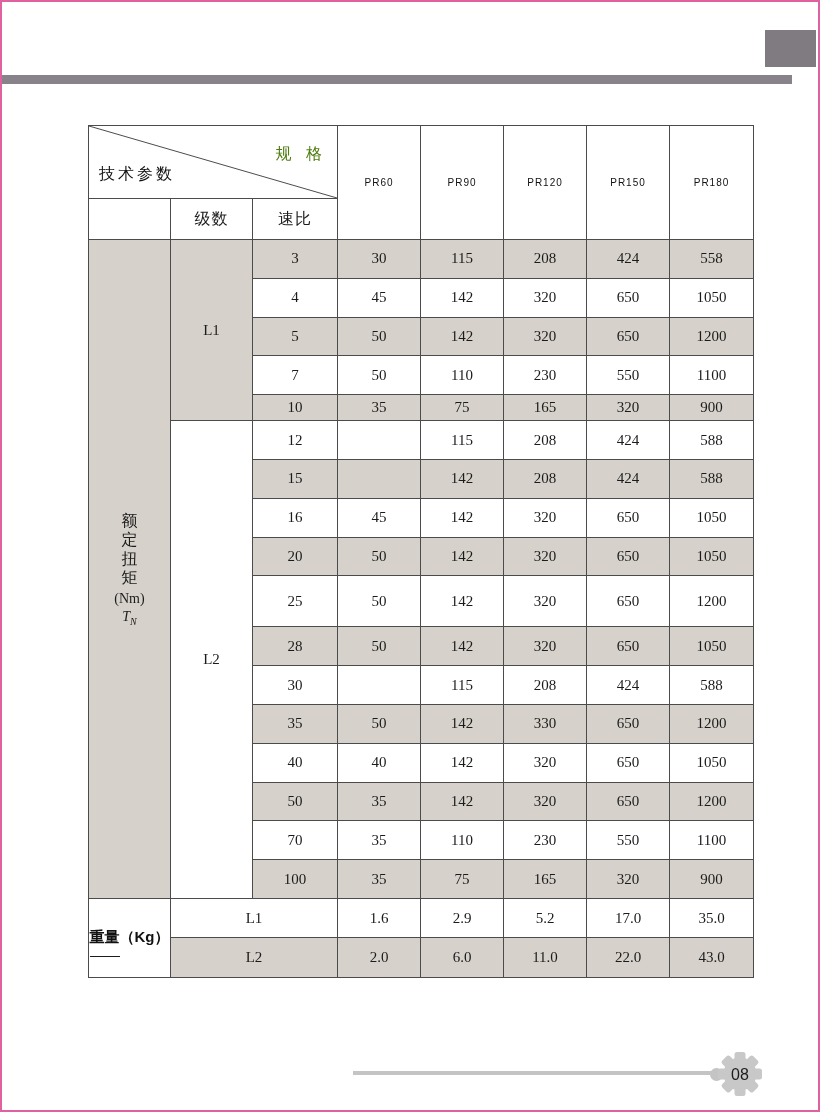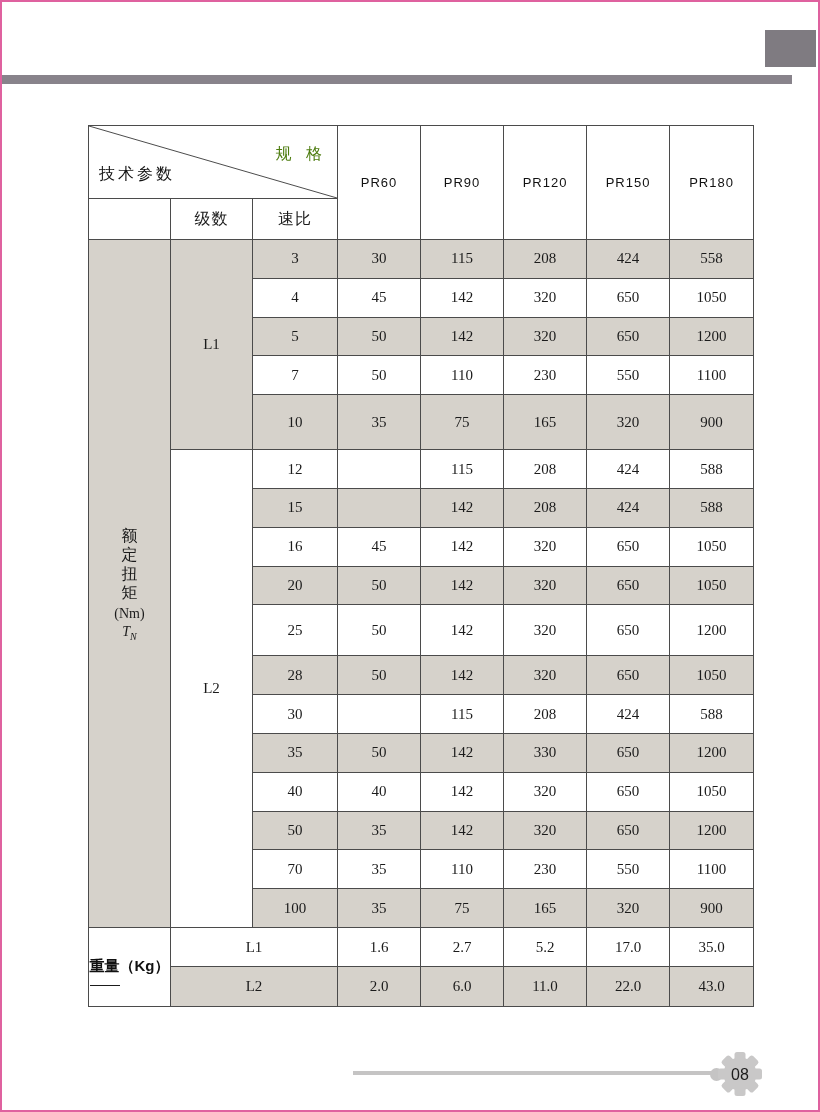--- a/index.html
+++ b/index.html
@@ -33,21 +33,21 @@
   td.diagonal svg{position:absolute;inset:0;width:100%;height:100%;display:block;}
   .corner-tr{
     position:absolute;top:18px;right:10px;font-size:16px;letter-spacing:5px;color:#4d7c0f;
     font-family:"Liberation Sans",sans-serif;
   }
   .corner-bl{
     position:absolute;left:10px;bottom:13px;font-size:16px;letter-spacing:3px;color:#111;
     font-family:"Liberation Sans",sans-serif;
   }
   td.model{
-    font-family:"Liberation Sans",sans-serif;font-size:13px;letter-spacing:1px;color:#111;
+    font-family:"Liberation Sans",sans-serif;font-size:10px;letter-spacing:1px;color:#111;
   }
   td.subhead{font-family:"Liberation Sans",sans-serif;font-size:16px;letter-spacing:1px;}
 
   .torque-inner{display:flex;flex-direction:column;align-items:center;gap:2px;}
   .vchars{font-family:"Liberation Sans",sans-serif;font-size:16px;line-height:19px;letter-spacing:0;}
   .tq-unit{font-size:14px;margin-top:2px;}
   .tq-sym{font-size:14px;font-style:italic;}
   .tq-sym sub{font-size:10px;font-style:italic;}
 
   .w-ul{border-bottom:1px solid #1b1b1b;padding-bottom:11px;}
@@ -134,21 +134,21 @@
           <td>1200</td>
         </tr>
         <tr style="height: 38.8px;">
           <td>7</td>
           <td>50</td>
           <td>110</td>
           <td>230</td>
           <td>550</td>
           <td>1100</td>
         </tr>
-        <tr class="shade" style="height: 55px;">
+        <tr class="shade" style="height: 26px;">
           <td>10</td>
           <td>35</td>
           <td>75</td>
           <td>165</td>
           <td>320</td>
           <td>900</td>
         </tr>
         <tr style="height: 38.8px;">
           <td class="group-cell" rowspan="12">L2</td>
           <td>12</td>
@@ -243,21 +243,21 @@
           <td>35</td>
           <td>75</td>
           <td>165</td>
           <td>320</td>
           <td>900</td>
         </tr>
         <tr style="height: 39.5px;">
           <td rowspan="2" class="weight-label-cell"><span class="weight-text"><span class="w-ul">重量</span><span>（Kg）</span></span></td>
           <td colspan="2">L1</td>
           <td>1.6</td>
-          <td>2.7</td>
+          <td>2.9</td>
           <td>5.2</td>
           <td>17.0</td>
           <td>35.0</td>
         </tr>
         <tr class="shade" style="height: 39.5px;">
           <td colspan="2">L2</td>
           <td>2.0</td>
           <td>6.0</td>
           <td>11.0</td>
           <td>22.0</td>

